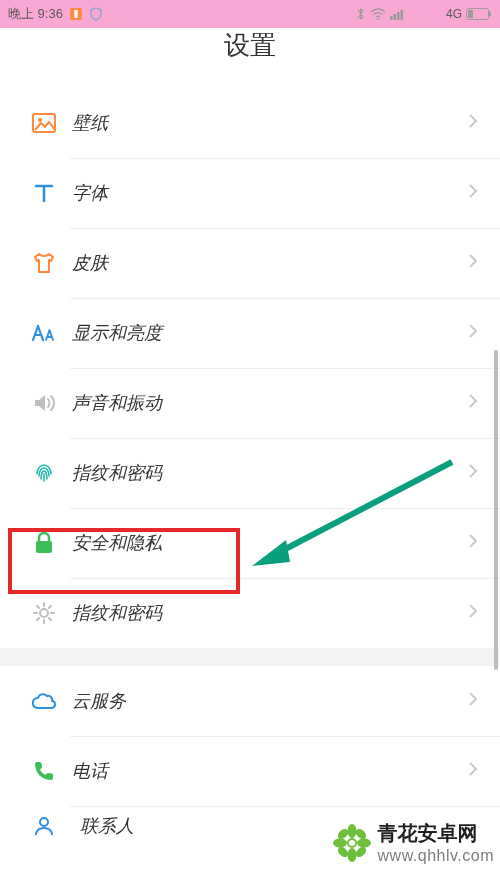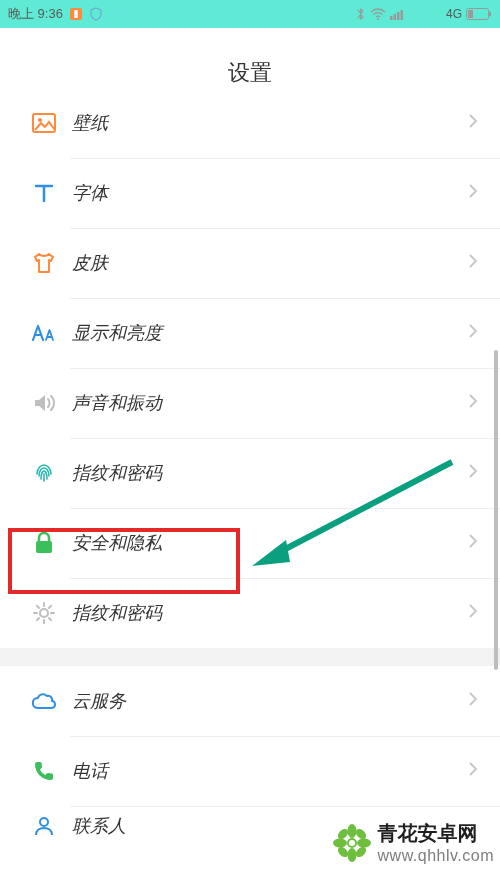--- a/index.html
+++ b/index.html
@@ -1,26 +1,26 @@
 <!DOCTYPE html>
 <html><head>
 <meta charset="utf-8">
 <style>
   * { box-sizing: border-box; margin: 0; padding: 0; }
   html, body { width: 500px; height: 875px; font-family: -apple-system, "Helvetica Neue", Arial, "PingFang SC", "Microsoft YaHei", sans-serif; background: #f2f2f2; overflow: hidden; }
   .screen { width: 500px; height: 875px; background: #fff; position: relative; }
 
   
-  .status-bar { height: 28px; display: flex; align-items: center; justify-content: space-between; padding: 0 8px; font-size: 13px; color: #5a5a5a; background: #5eead4; gap: 14px; }
+  .status-bar { height: 28px; display: flex; align-items: center; justify-content: space-between; padding: 0 8px; font-size: 13px; color: #5a5a5a; background: #f9a8d4; gap: 14px; }
   .status-left { display: flex; align-items: center; gap: 6px; }
   .status-right { display: flex; align-items: center; gap: 4px; }
   .status-right .ico, .status-left .ico { display:inline-flex; align-items:center; }
 
   
-  .title-bar { height: 60px; display: flex; align-items: flex-end; justify-content: center; font-size: 22px; color: #333; background:#fff; }
+  .title-bar { height: 60px; display: flex; align-items: flex-start; justify-content: center; font-size: 26px; color: #333; background:#fff; }
 
   
   .list { width: 100%; font-style: italic; }
   .row { height: 70px; display: flex; align-items: center; padding: 0 22px; background: #fff; position: relative; }
   .row + .row::before { content:""; position:absolute; left:70px; right:0; top:0; height:1px; background:#eee; }
   .gap { height: 18px; background: #f3f3f3; }
   .icon-slot { width: 44px; display:flex; justify-content:center; align-items:center; }
   .label { flex: 1; font-size: 18px; color: #333; padding-left: 6px; }
   .chev { color: #c8c8c8; }
 
@@ -218,21 +218,21 @@
         <svg width="24" height="24" viewBox="0 0 24 24">
             <path d="M5 3 C4 3 3 4 3 5 C3 14 10 21 19 21 C20 21 21 20 21 19 L21 16 C21 15 20 14.5 19.5 14.5 L16 14 C15.5 14 15 14.2 14.7 14.6 L13.5 16 C11 15 9 13 8 10.5 L9.4 9.3 C9.8 9 10 8.5 10 8 L9.5 4.5 C9.5 4 9 3 8 3 Z" fill="#3cbf5a"></path>
           </svg>
       </span>
       <span class="label">电话</span>
       <span class="chev"><svg width="10" height="16" viewBox="0 0 10 16">
             <path d="M2 2 L8 8 L2 14" fill="none" stroke="#c8c8c8" stroke-width="2"></path>
           </svg></span>
     </div>
 
-    <div class="row" style="height:40px; overflow:hidden;">
+    <div class="row" style="height:40px; overflow:hidden;gap:8px;">
       <span class="icon-slot">
         <svg width="24" height="24" viewBox="0 0 24 24">
             <circle cx="12" cy="8" r="4" fill="none" stroke="#2f8fe0" stroke-width="2"></circle>
             <path d="M4 21 C4 16 8 14 12 14 C16 14 20 16 20 21" fill="none" stroke="#2f8fe0" stroke-width="2"></path>
           </svg>
       </span>
       <span class="label">联系人</span>
     </div>
 
   </div>

